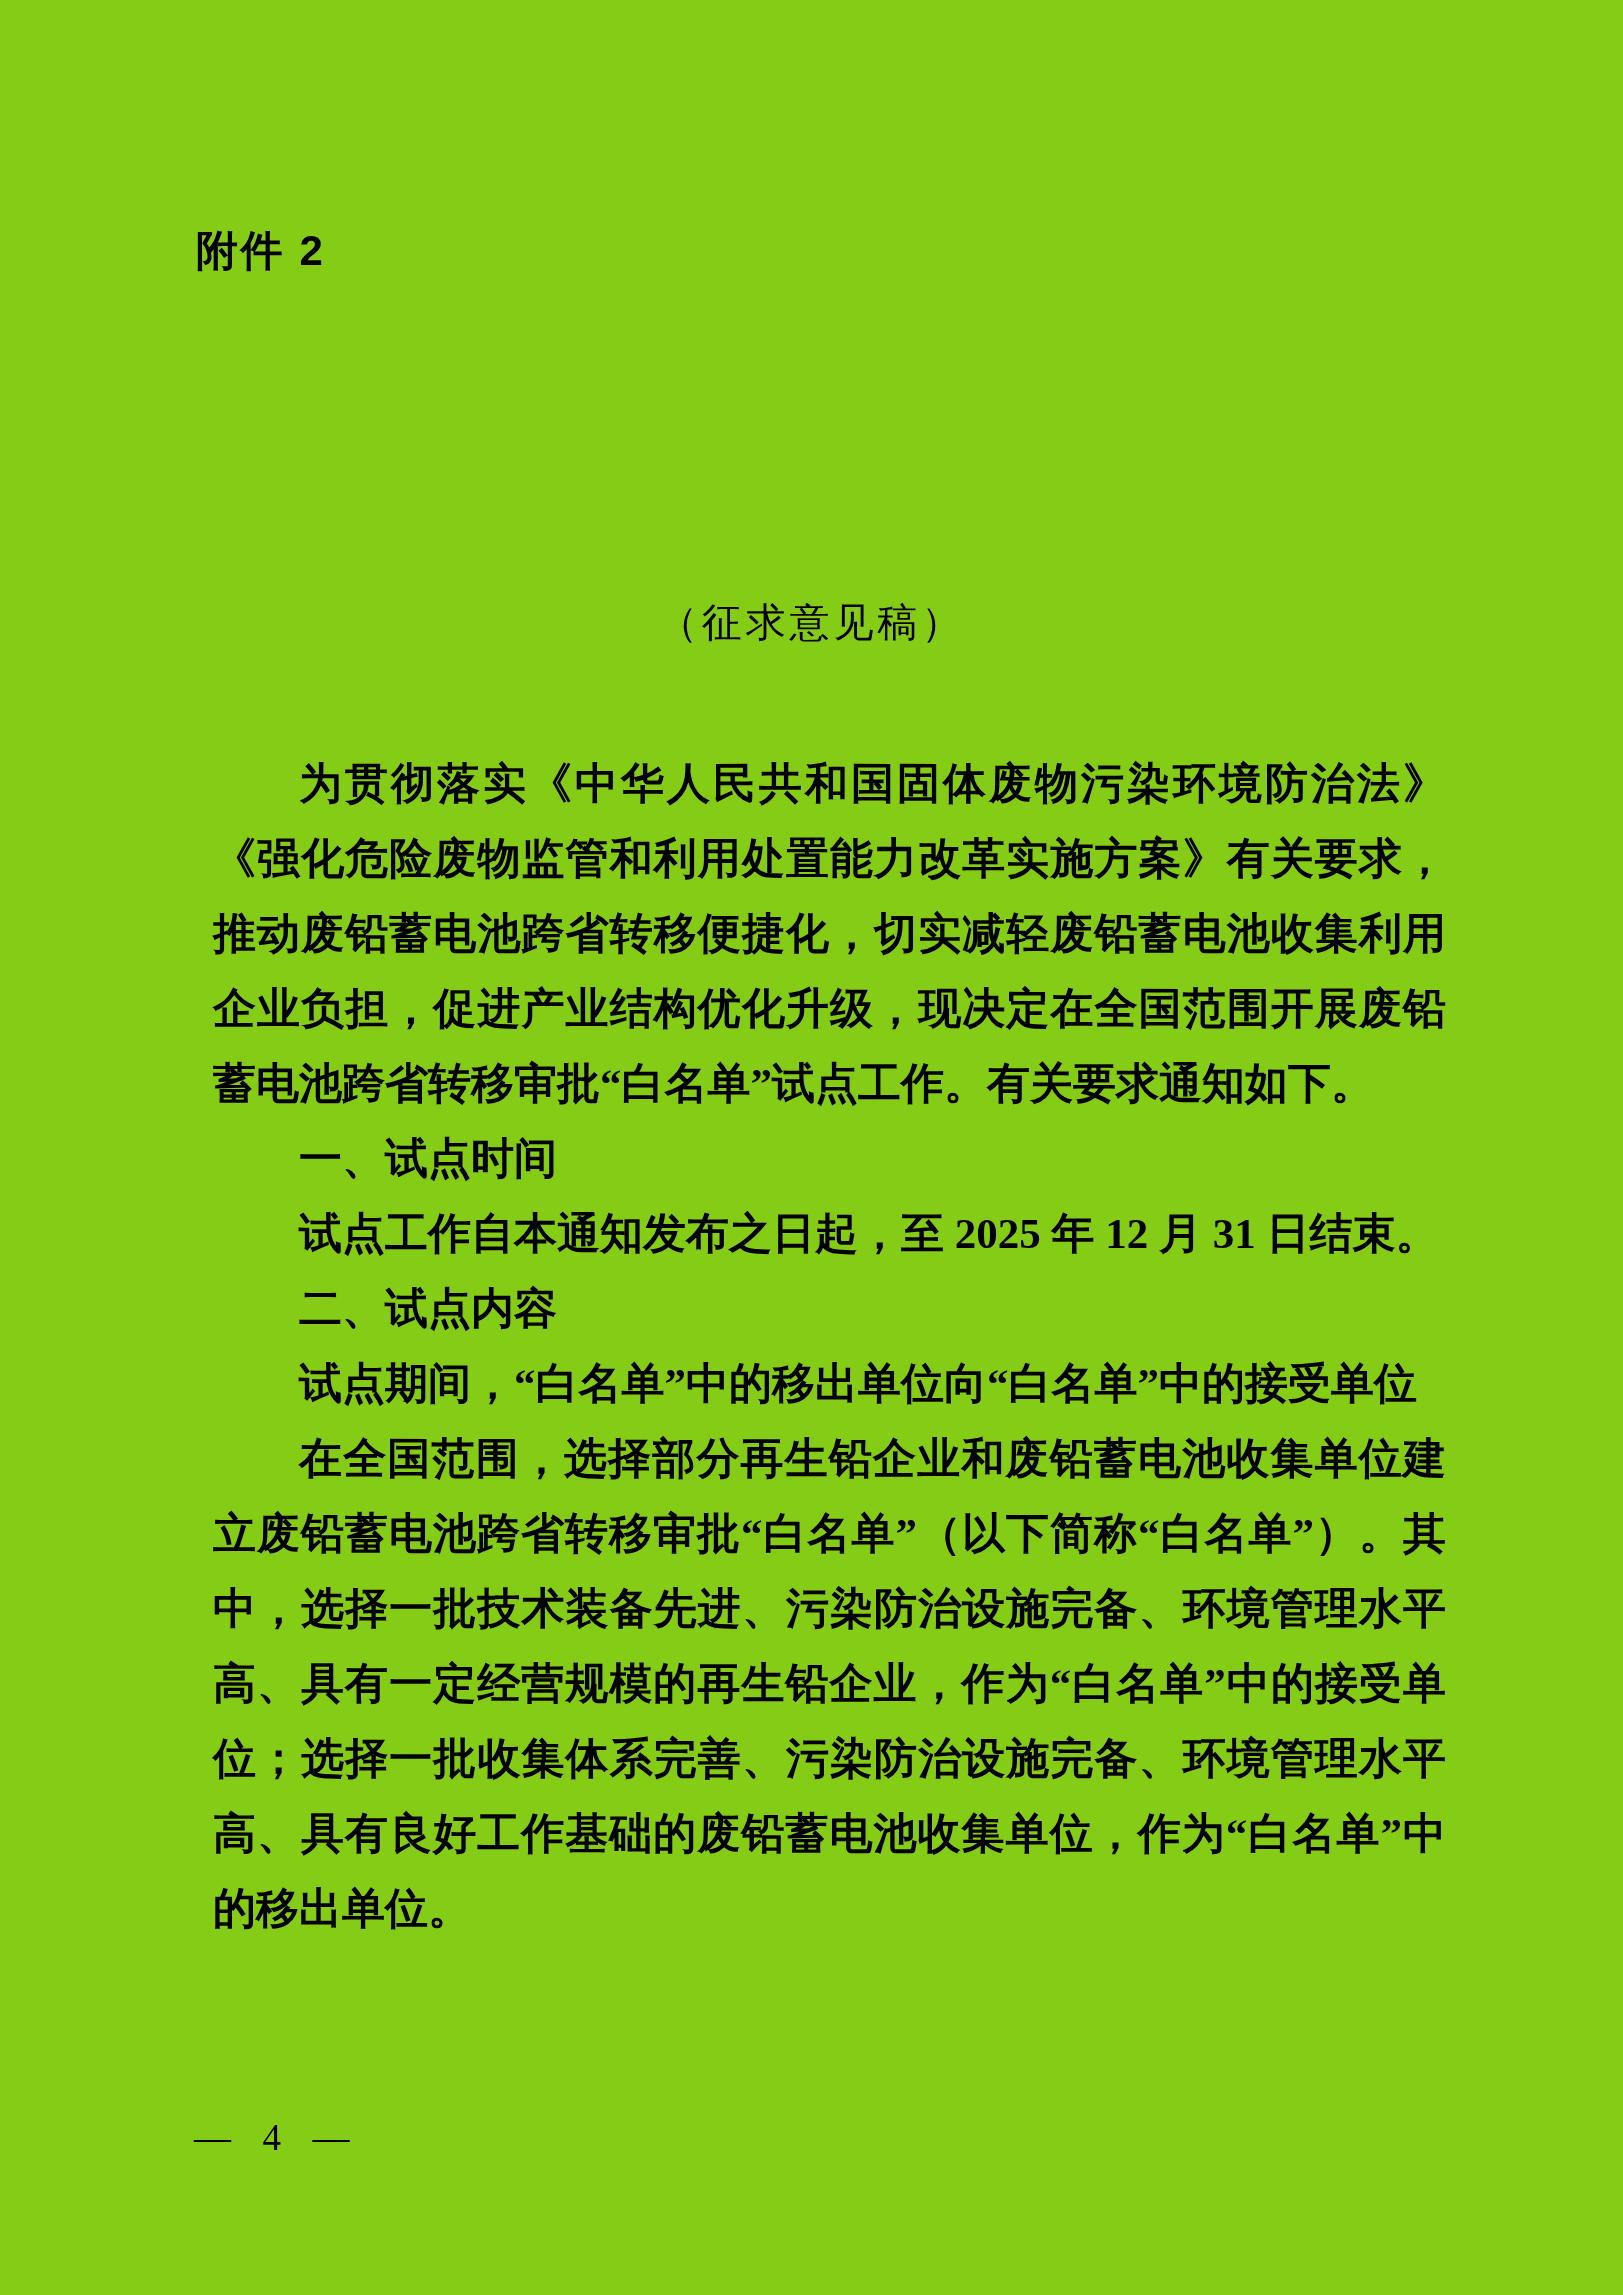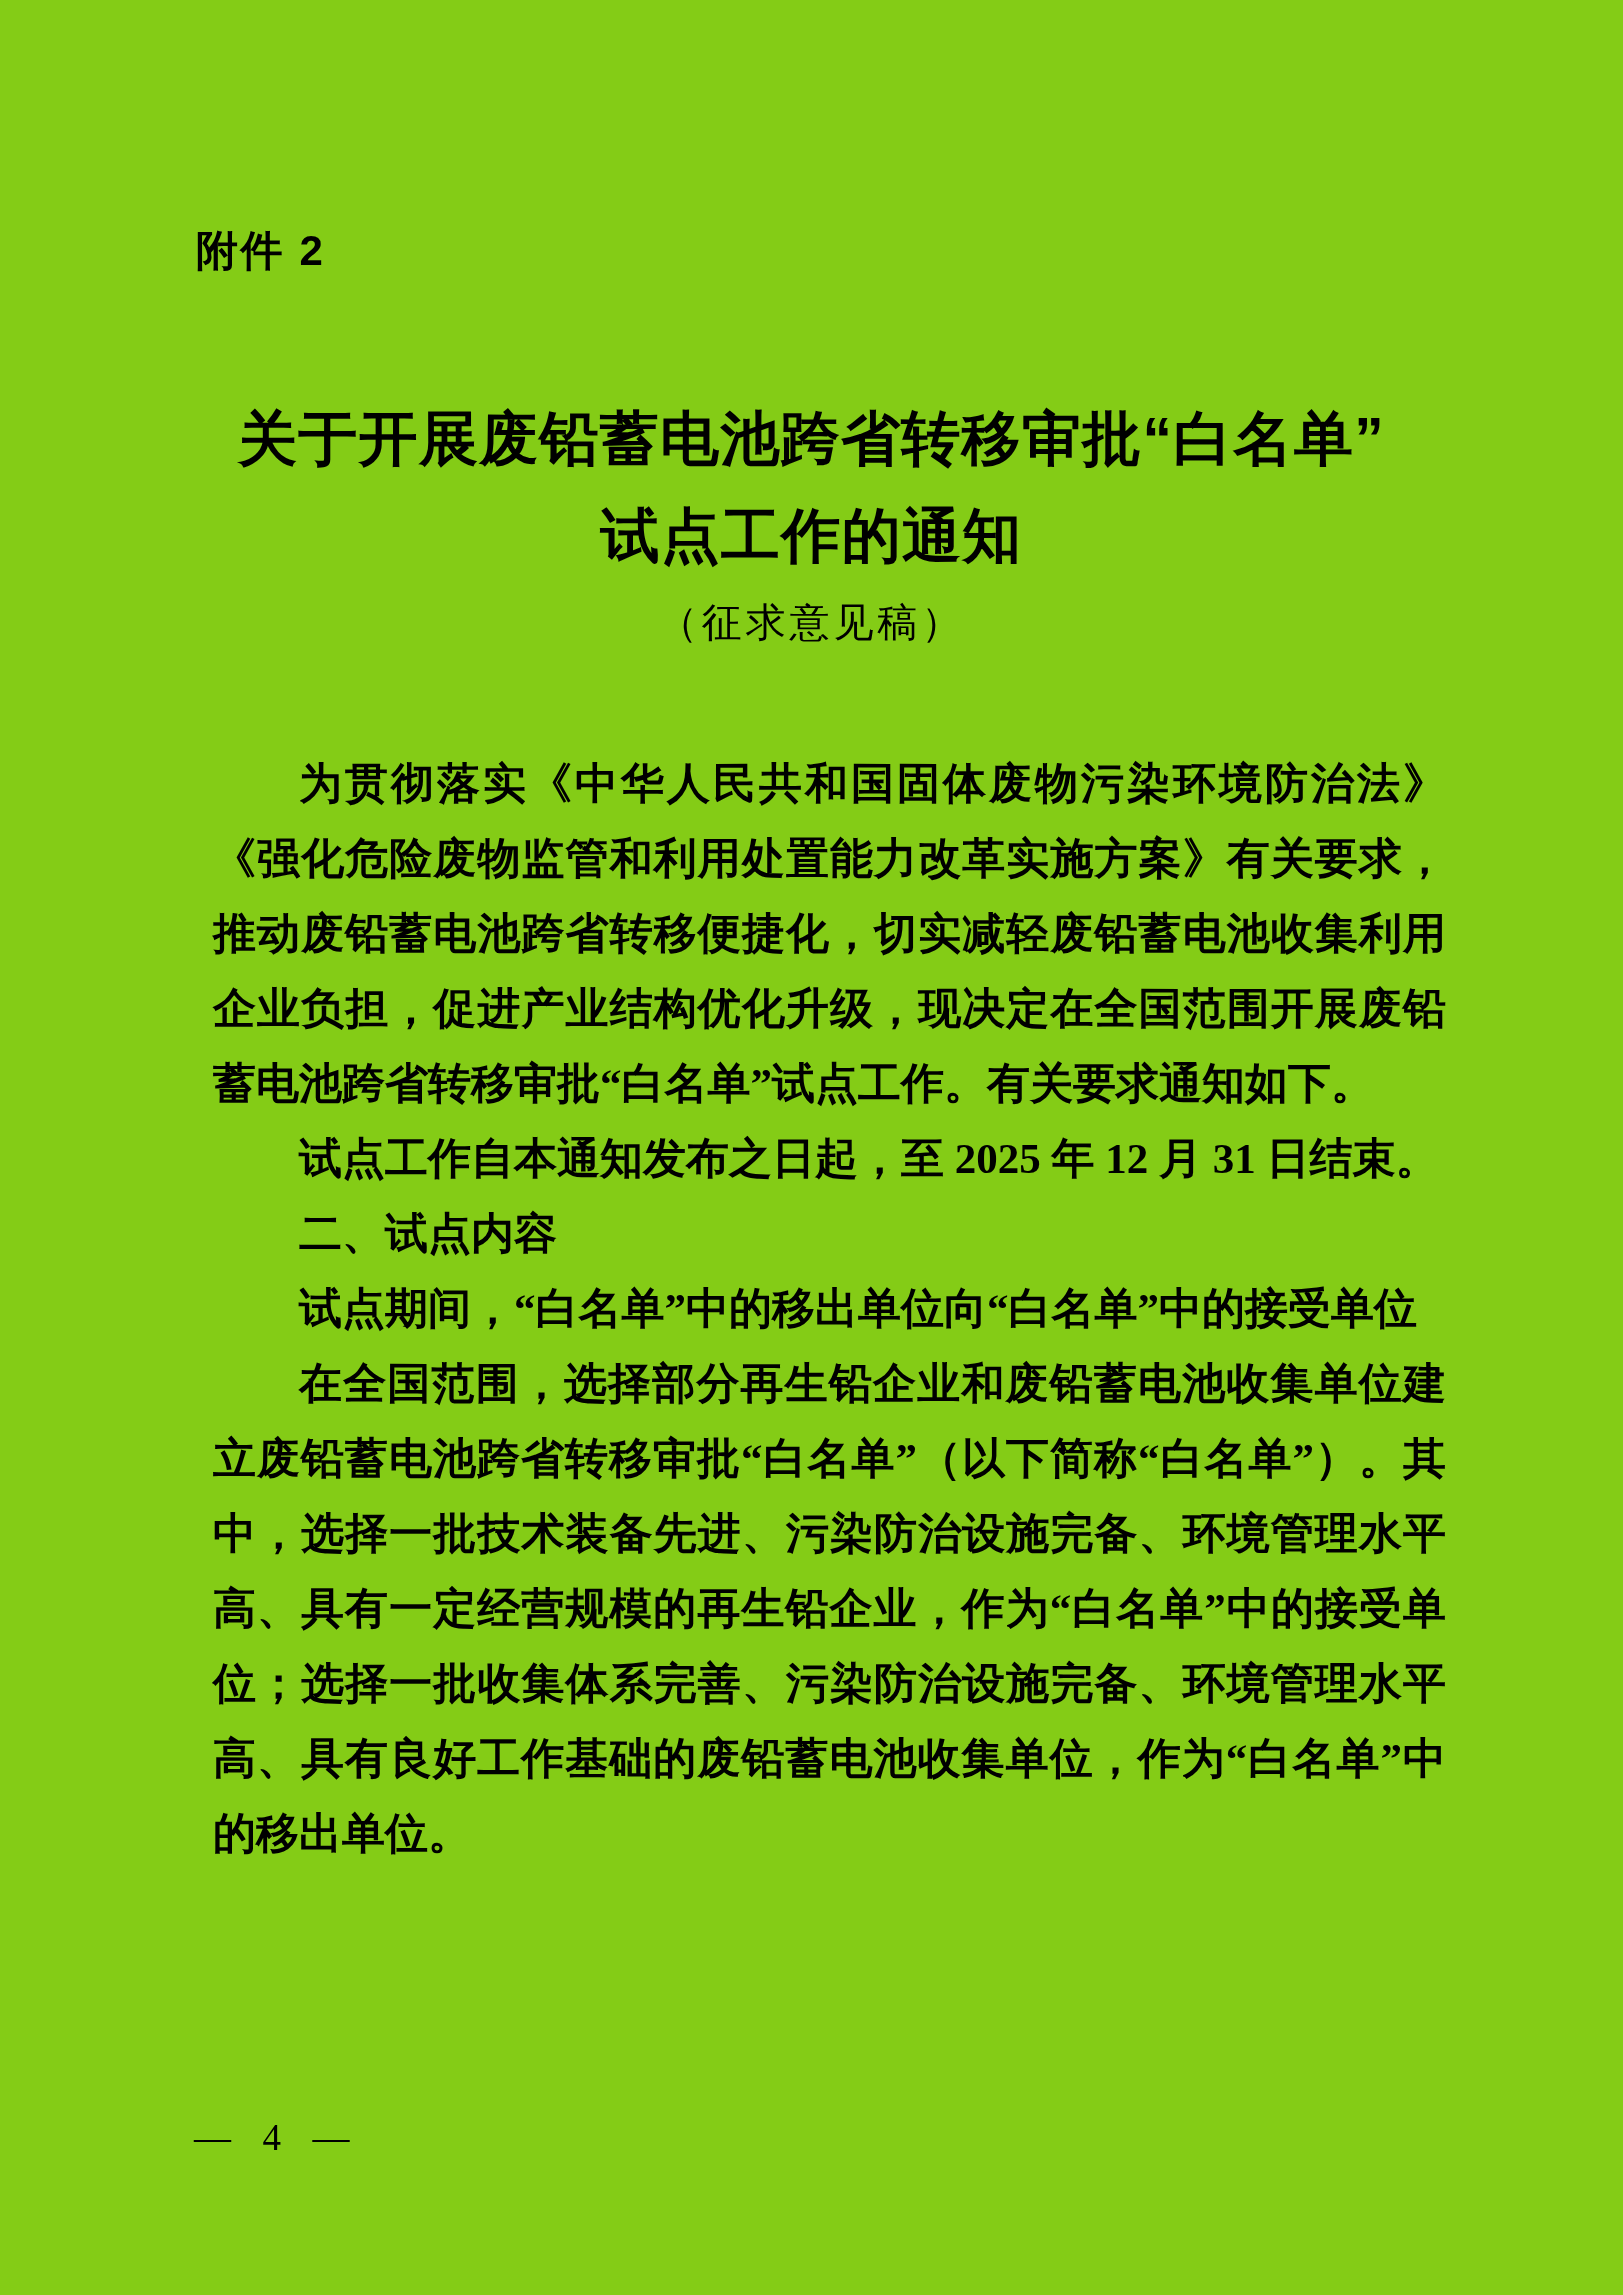--- a/index.html
+++ b/index.html
@@ -90,29 +90,26 @@
     white-space: nowrap;
   }
 </style>
 </head>
 <body>
 
 <div class="page">
 
   <div class="attachment-label">附件 2</div>
 
-  <div class="title-block">
-    <div>关于开展废铅蓄电池跨省转移审批“白名单”</div>
-    <div>试点工作的通知</div>
-  </div>
 
   <div class="subtitle">（征求意见稿）</div>
 
   <div class="body-block">
     <p>为贯彻落实《中华人民共和国固体废物污染环境防治法》《强化危险废物监管和利用处置能力改革实施方案》有关要求，推动废铅蓄电池跨省转移便捷化，切实减轻废铅蓄电池收集利用企业负担，促进产业结构优化升级，现决定在全国范围开展废铅蓄电池跨省转移审批“白名单”试点工作。有关要求通知如下。</p>
+    <h2>一、试点时间</h2>
     <p>试点工作自本通知发布之日起，至 2025 年 12 月 31 日结束。</p>
     <h2>二、试点内容</h2>
     <p>试点期间，“白名单”中的移出单位向“白名单”中的接受单位</p>
     <p>在全国范围，选择部分再生铅企业和废铅蓄电池收集单位建立废铅蓄电池跨省转移审批“白名单”（以下简称“白名单”）。其中，选择一批技术装备先进、污染防治设施完备、环境管理水平高、具有一定经营规模的再生铅企业，作为“白名单”中的接受单位；选择一批收集体系完善、污染防治设施完备、环境管理水平高、具有良好工作基础的废铅蓄电池收集单位，作为“白名单”中的移出单位。</p>
   </div>
 
   <div class="page-footer">— 4 —</div>
 
 </div>
 

